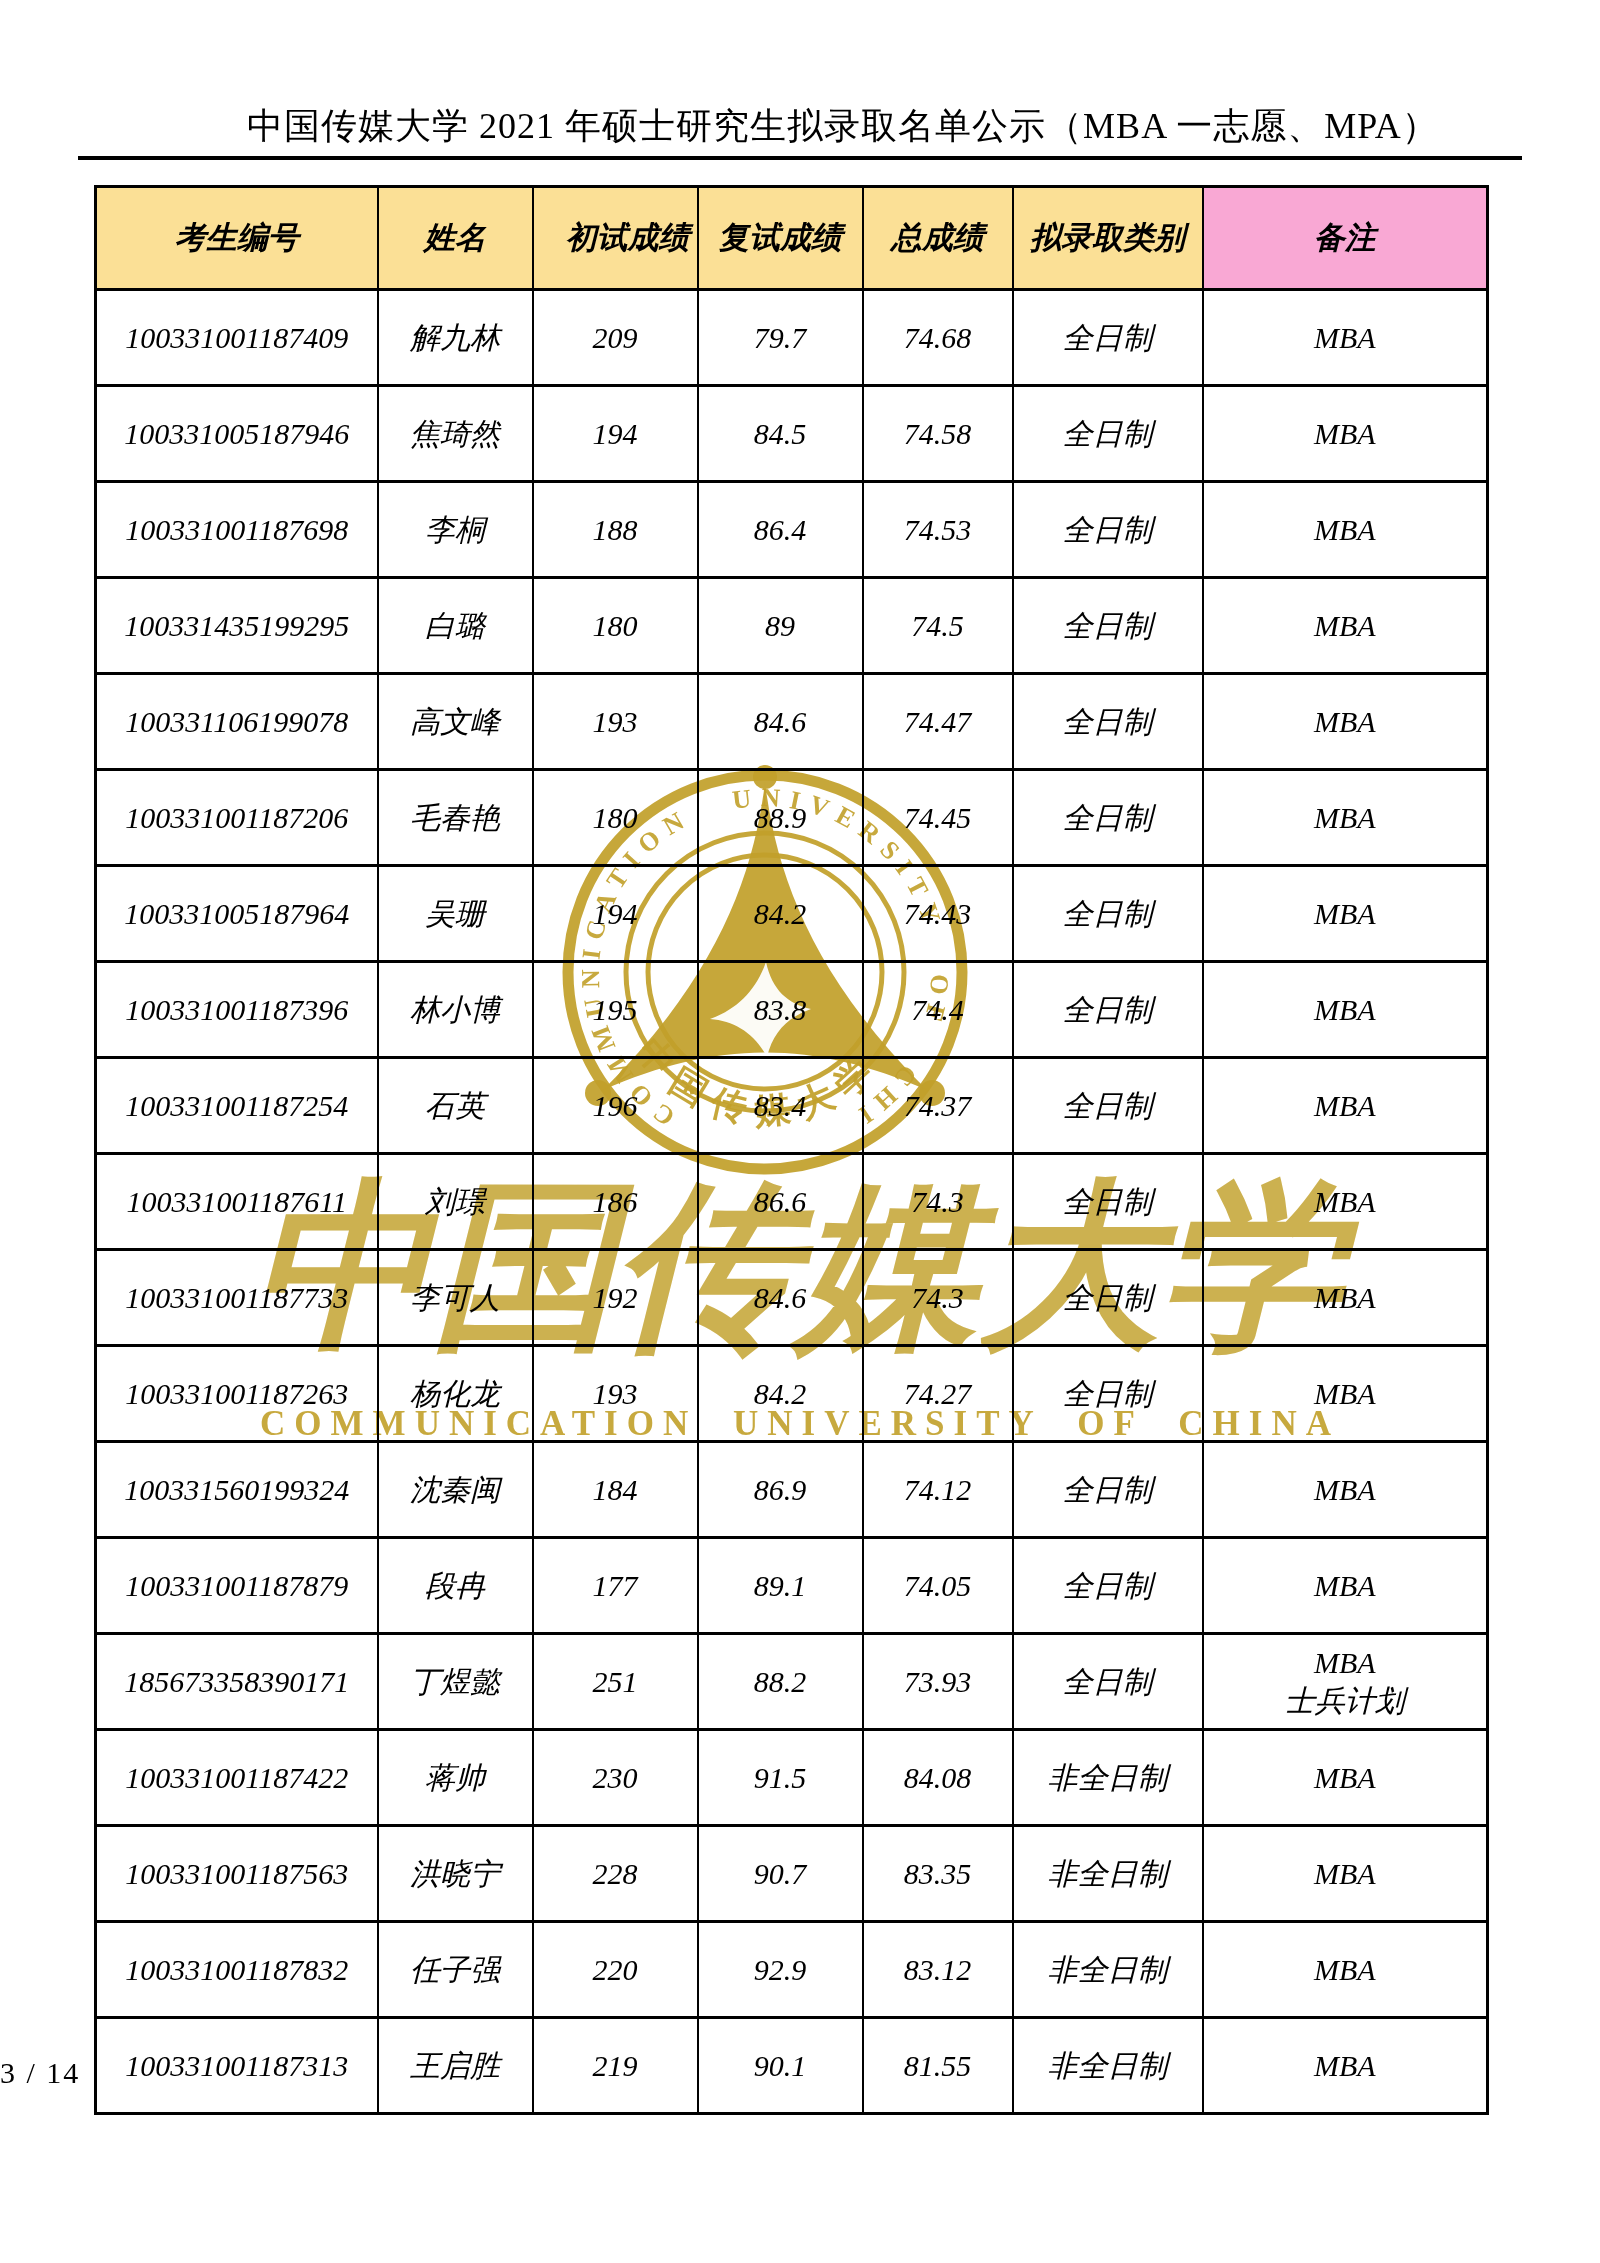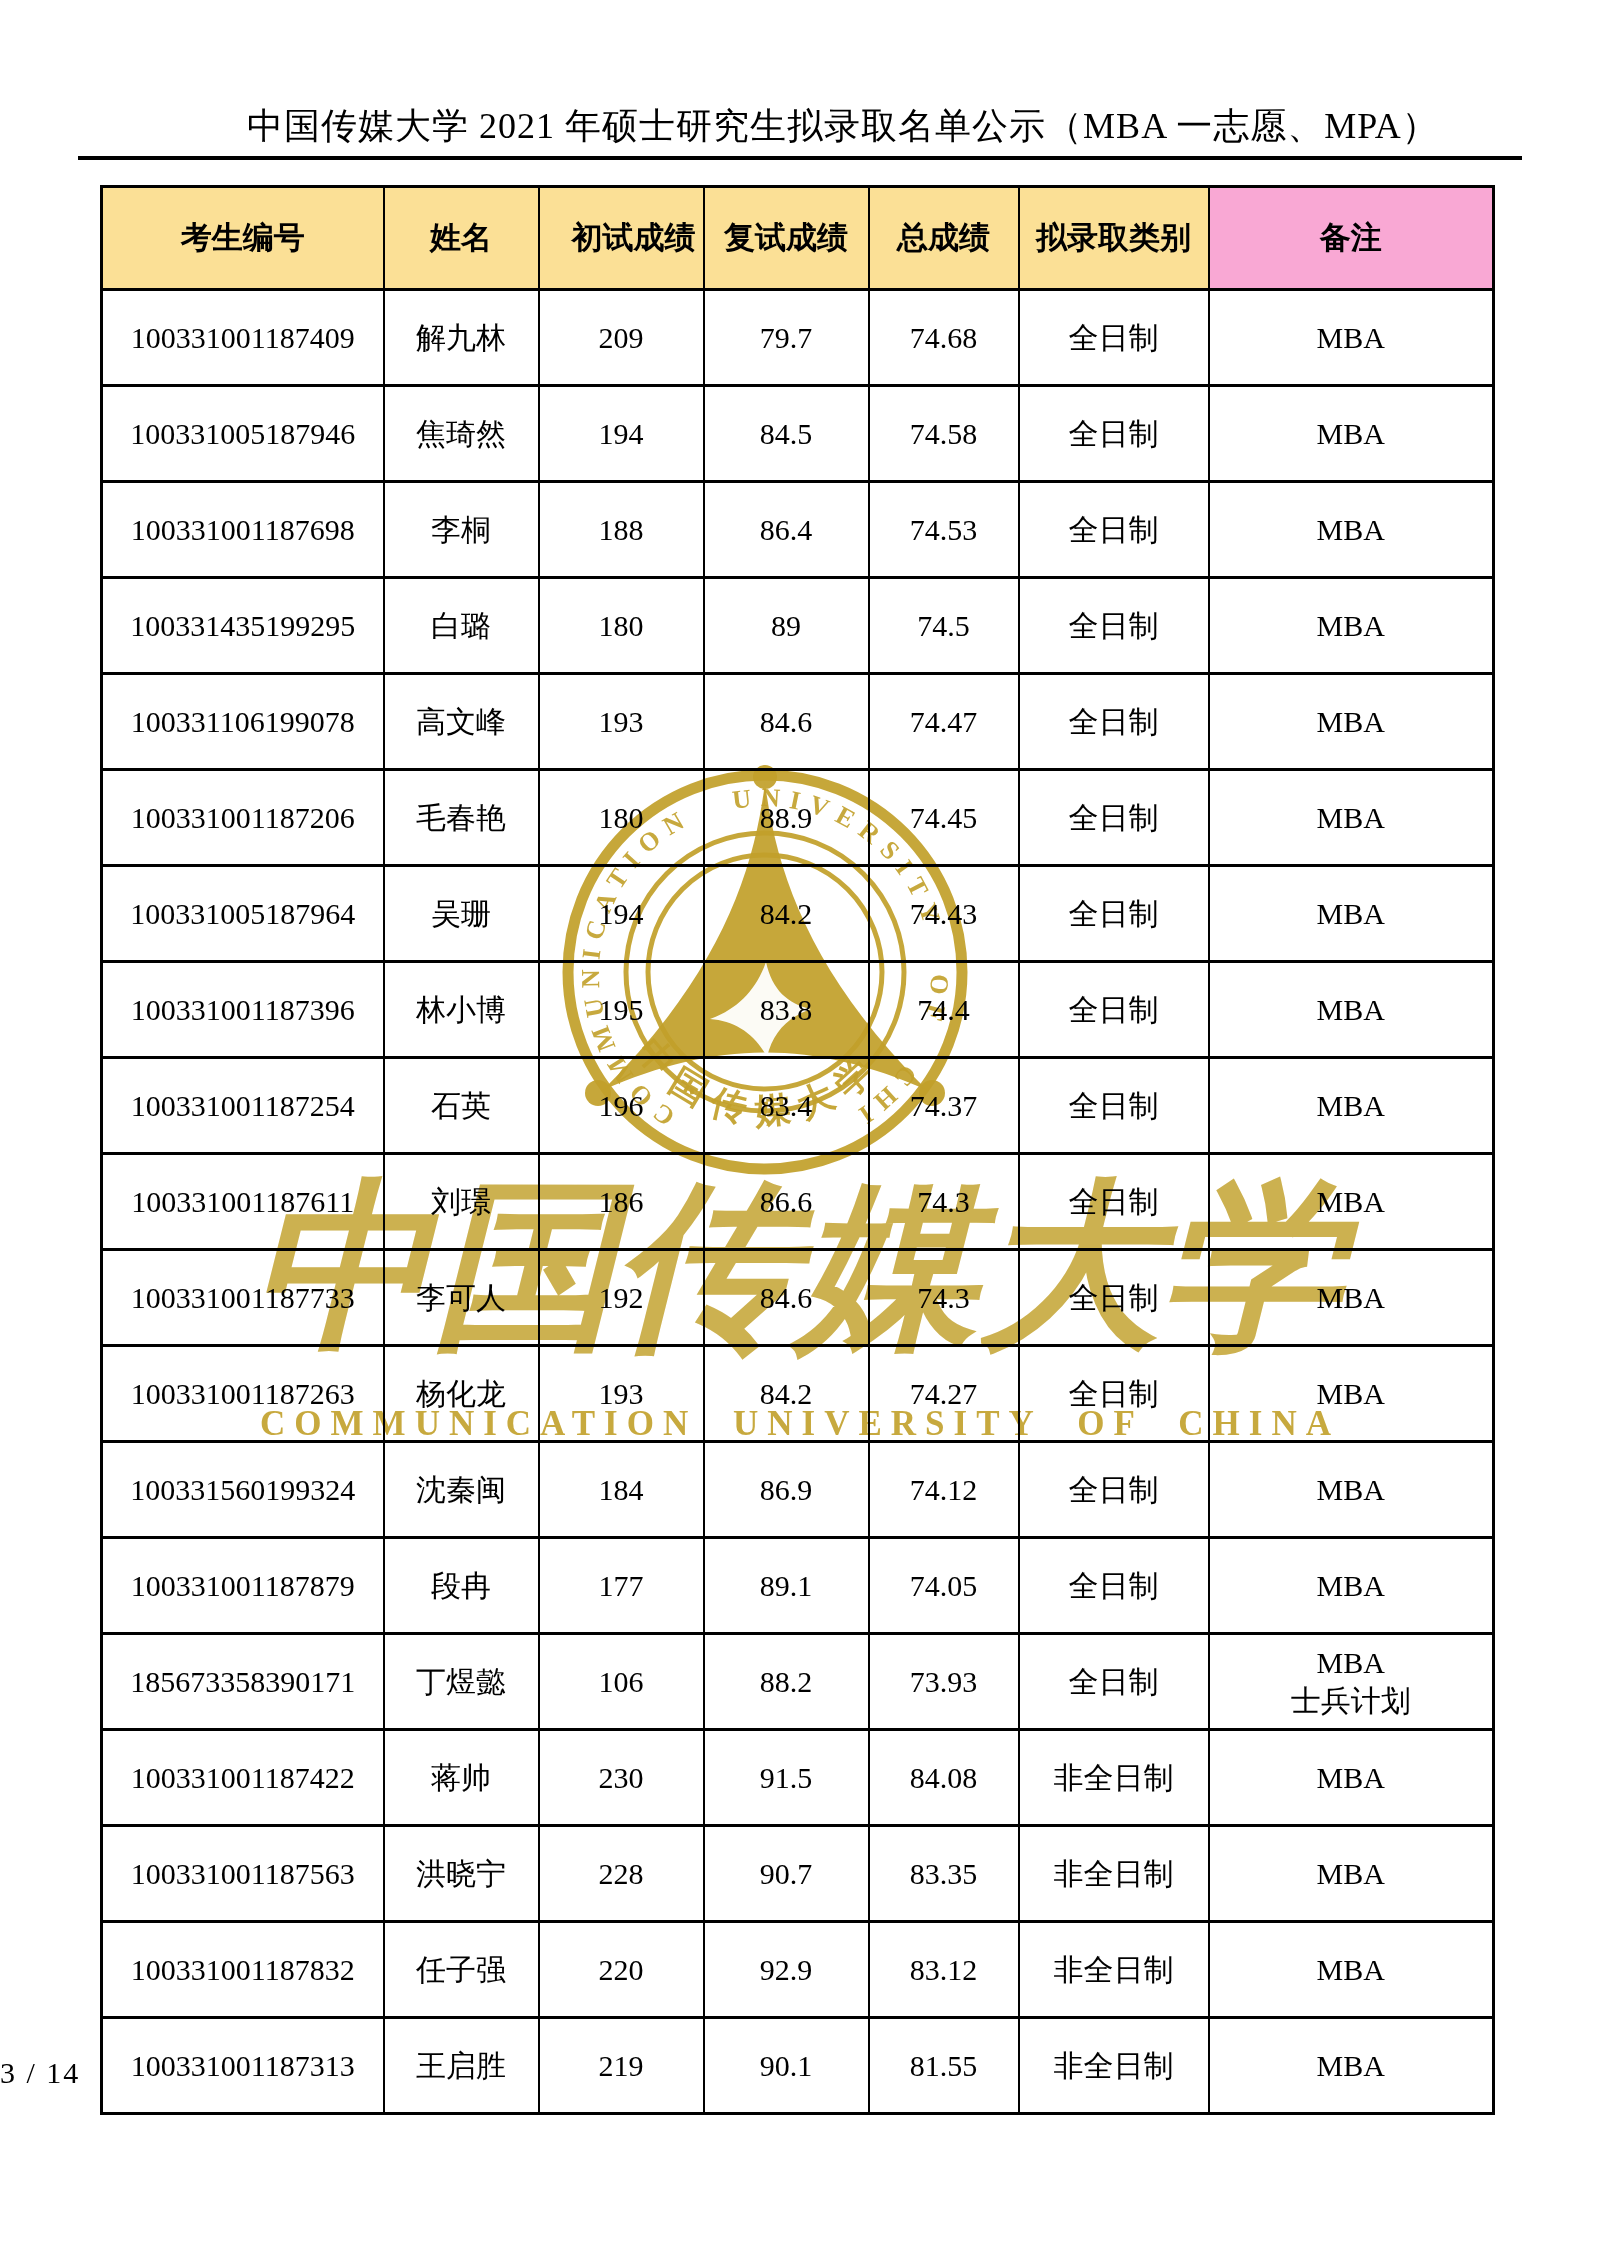--- a/index.html
+++ b/index.html
@@ -29,23 +29,24 @@
   
   .content{position:absolute;inset:0;z-index:1;}
   .doc-title{
     position:absolute;top:102px;left:0;width:100%;
     text-align:center;font-size:36px;letter-spacing:1px;white-space:nowrap;padding-left:43px;
   }
   .title-rule{
     position:absolute;top:156px;left:78px;width:1444px;height:4px;background:#000;
   }
   table.adm{
-    position:absolute;top:185px;left:100px;width:1392px;
+    position:absolute;top:185px;left:94px;width:1392px;
     border-collapse:collapse;table-layout:fixed;
     border:3px solid #000;
+    font-style:italic;
   }
   table.adm th, table.adm td{
     border-style:solid;border-color:#000;
     border-width:3px 2px;           
     text-align:center;vertical-align:middle;
     padding:0;overflow:hidden;
   }
   table.adm th{
     height:100px;font-size:31px;font-weight:bold;
   }
@@ -249,21 +250,21 @@
             <td>段冉</td>
             <td>177</td>
             <td>89.1</td>
             <td>74.05</td>
             <td>全日制</td>
             <td>MBA</td>
           </tr>
           <tr>
             <td>185673358390171</td>
             <td>丁煜懿</td>
-            <td>106</td>
+            <td>251</td>
             <td>88.2</td>
             <td>73.93</td>
             <td>全日制</td>
             <td>MBA<div>士兵计划</div></td>
           </tr>
           <tr>
             <td>100331001187422</td>
             <td>蒋帅</td>
             <td>230</td>
             <td>91.5</td>

